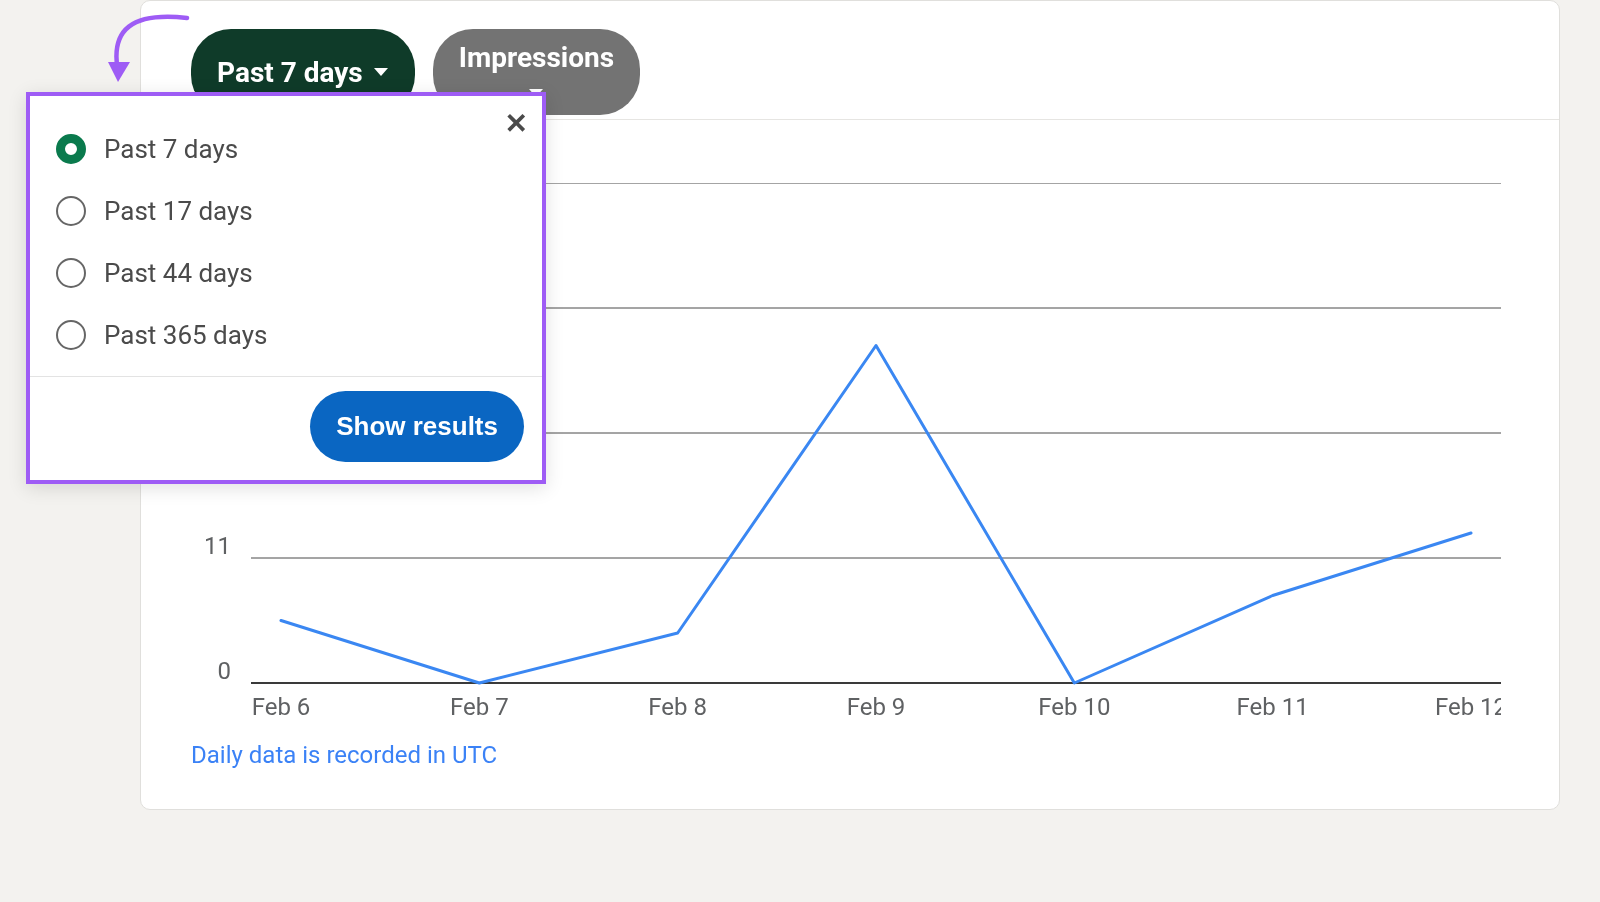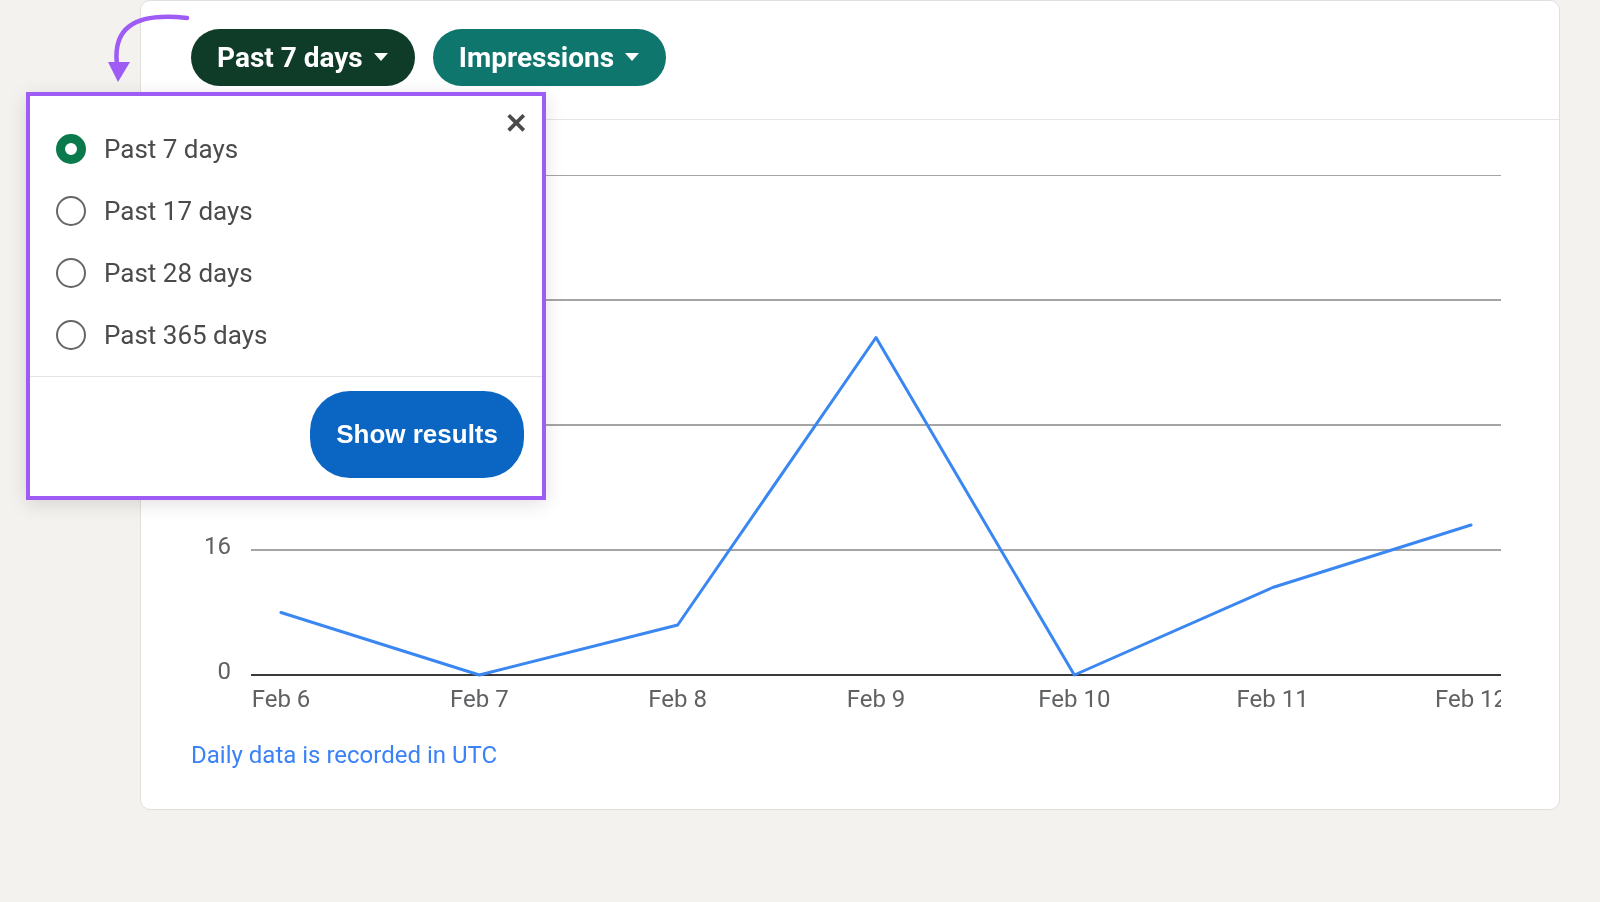--- a/index.html
+++ b/index.html
@@ -38,21 +38,21 @@
       font-weight: 700;
       padding: 12px 26px;
       border-radius: 40px;
       cursor: pointer;
       user-select: none;
     }
     .pill .caret {
       font-size: 16px;
       display: inline-block;
     }
-    .pill-secondary { background: #0f766e; }
+    .pill-secondary { background: #737373; flex-direction: column; }
     .divider-top {
       position: absolute;
       left: 0px;
       right: 0px;
       top: 118px;
       border-top: 1px solid #e6e5e2;
     }
     
     .chart {
       position: absolute;
@@ -73,21 +73,21 @@
       right: 0;
       color: #5f6163;
       font-size: 24px;
       transform: translateY(-50%);
       text-align: right;
       width: 40px;
     }
     .plot {
       position: absolute;
       left: 60px;
-      top: 4px;
+      top: 12px;
       width: 1250px;
       height: 500px;
     }
     .footer-note {
       position: absolute;
       left: 50px;
       bottom: 40px;
       color: #3b82f6;
       font-size: 24px;
     }
@@ -142,21 +142,21 @@
       border-top: 1px solid #e3e3e3;
       padding: 14px 18px 18px;
       display: flex;
       justify-content: flex-end;
     }
     .btn-primary {
       background: #0a66c2;
       color: #fff;
       font-size: 26px;
       font-weight: 700;
-      padding: 28px 26px;
+      padding: 20px 26px;
       border-radius: 40px;
       cursor: pointer;
       user-select: none;
       border: none;
     }
     
     .annot-arrow {
       position: absolute;
       left: 92px;
       top: 14px;
@@ -186,21 +186,21 @@
           </svg>
       </span>
     </div>
   </div>
 
   <div class="divider-top"></div>
 
   <div class="chart">
     <div class="y-labels" id="y-labels">
         <div class="y-label" style="top: 500px;">0</div>
-        <div class="y-label" style="top: 375px;">16</div>
+        <div class="y-label" style="top: 375px;">11</div>
         <div class="y-label" style="top: 250px;">20</div>
         <div class="y-label" style="top: 125px;">30</div>
         <div class="y-label" style="top: 0px;">40</div>
       </div>
     <div class="plot">
       <svg id="chart-svg" width="1250" height="540" viewBox="0 0 1250 540">
           <line x1="0" y1="375" x2="1250" y2="375" stroke="#4a4a4a" stroke-width="1"></line>
           <line x1="0" y1="250" x2="1250" y2="250" stroke="#4a4a4a" stroke-width="1"></line>
           <line x1="0" y1="125" x2="1250" y2="125" stroke="#4a4a4a" stroke-width="1"></line>
           <line x1="0" y1="0" x2="1250" y2="0" stroke="#4a4a4a" stroke-width="1"></line>
@@ -231,21 +231,21 @@
       <div class="radio-row">
         <div class="radio selected"></div>
         <span class="radio-label">Past 7 days</span>
       </div>
       <div class="radio-row">
         <div class="radio"></div>
         <span class="radio-label">Past 17 days</span>
       </div>
       <div class="radio-row">
         <div class="radio"></div>
-        <span class="radio-label">Past 28 days</span>
+        <span class="radio-label">Past 44 days</span>
       </div>
       <div class="radio-row">
         <div class="radio"></div>
         <span class="radio-label">Past 365 days</span>
       </div>
     </div>
   <div class="popup-footer">
     <button class="btn-primary">Show results</button>
   </div>
 </div>

